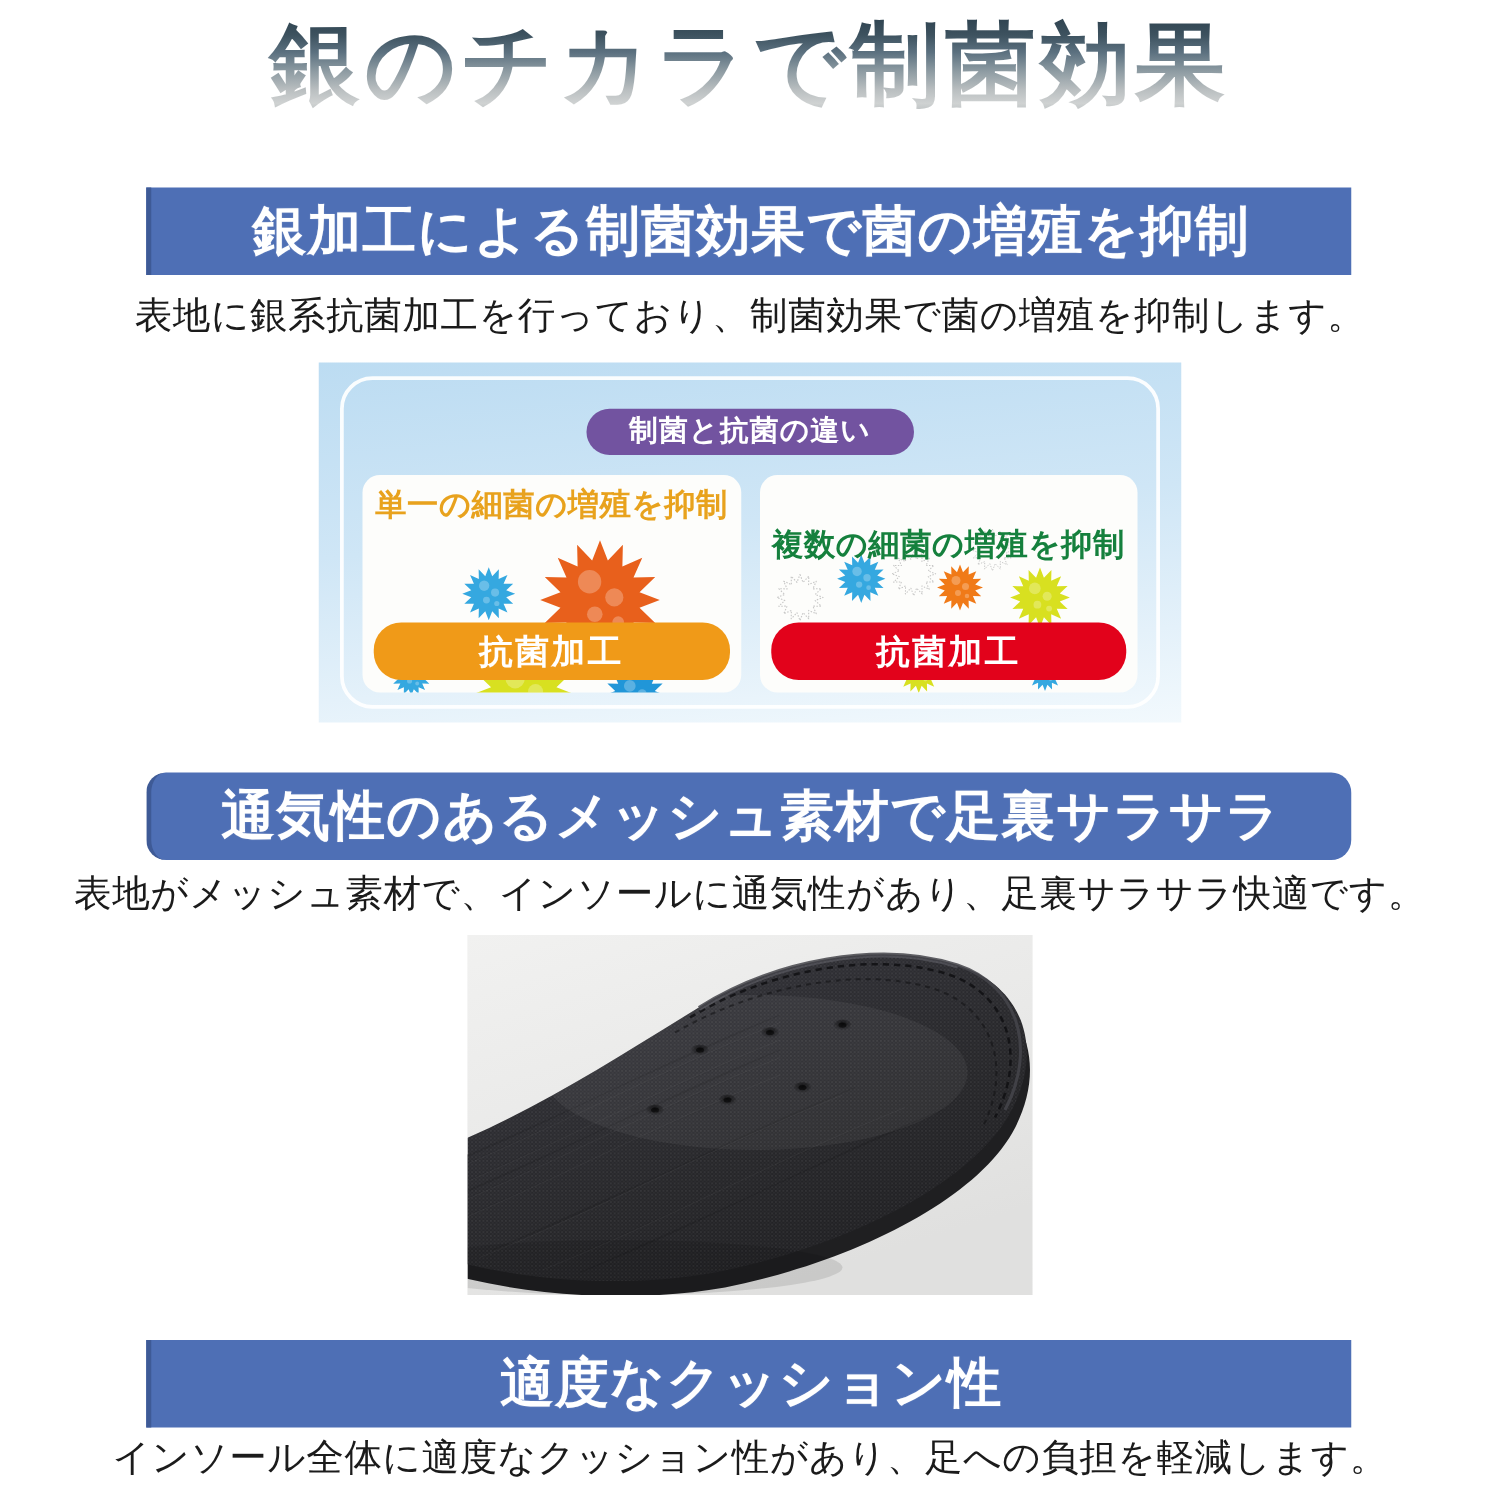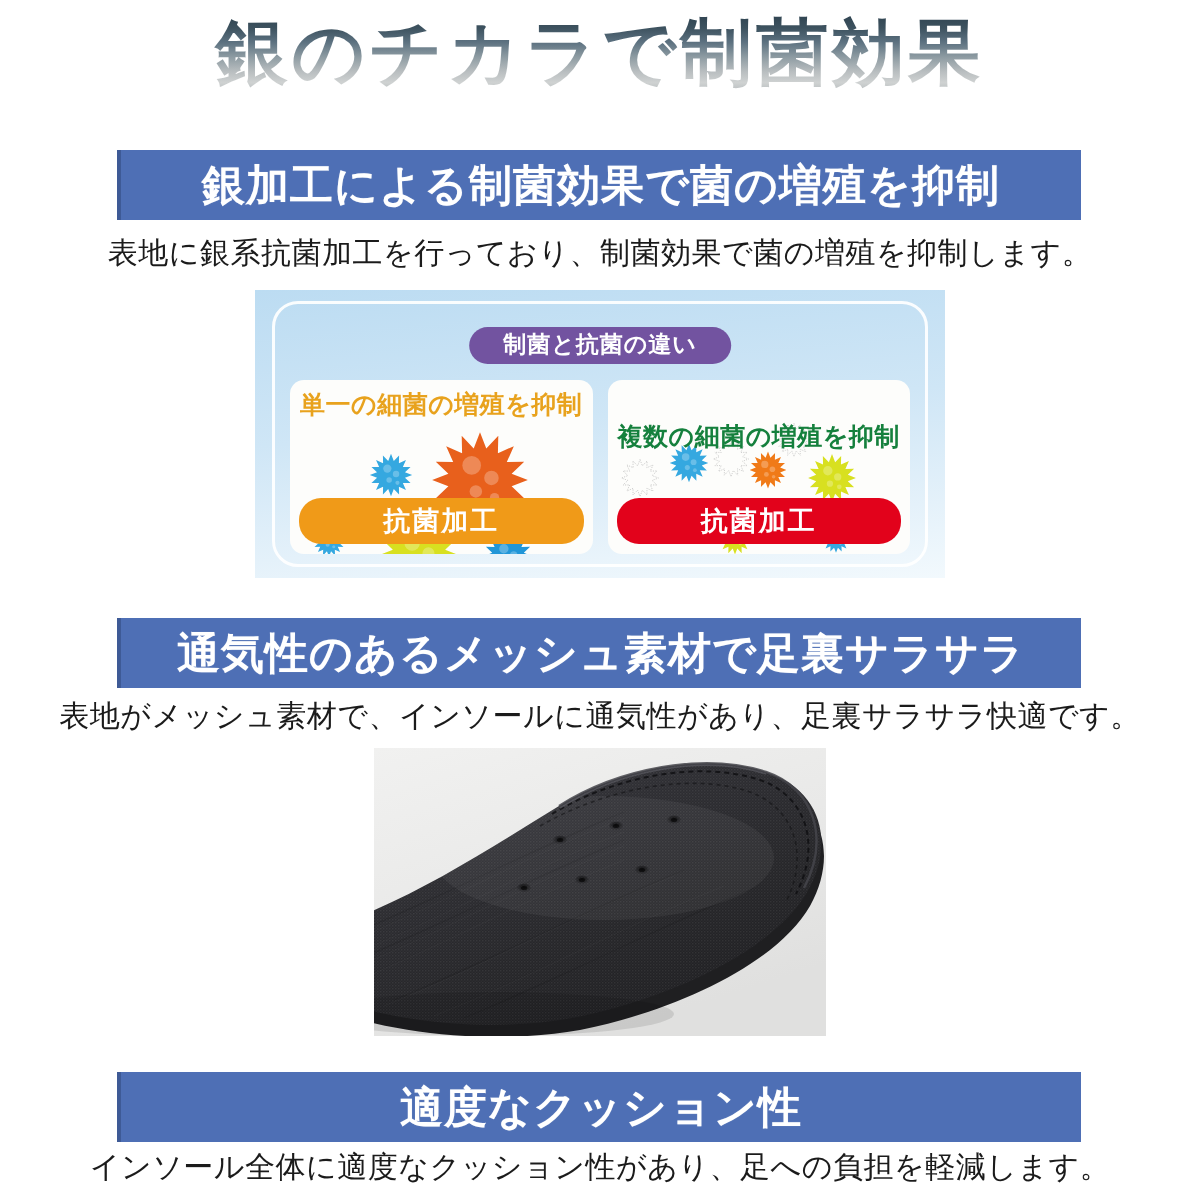--- a/index.html
+++ b/index.html
@@ -318,21 +318,21 @@
             <div class="germ" style="left: 158px; top: 78px;"><svg viewBox="0 0 100 100" width="38" height="38">
                 <path d="M50.00 4.00 L56.05 19.60 L67.60 7.50 L67.22 24.22 L82.53 17.47 L75.78 32.78 L92.50 32.40 L80.40 43.95 L96.00 50.00 L80.40 56.05 L92.50 67.60 L75.78 67.22 L82.53 82.53 L67.22 75.78 L67.60 92.50 L56.05 80.40 L50.00 96.00 L43.95 80.40 L32.40 92.50 L32.78 75.78 L17.47 82.53 L24.22 67.22 L7.50 67.60 L19.60 56.05 L4.00 50.00 L19.60 43.95 L7.50 32.40 L24.22 32.78 L17.47 17.47 L32.78 24.22 L32.40 7.50 L43.95 19.60 Z" stroke-linejoin="round" fill="none" stroke="#b9b9b9" stroke-width="2.2" stroke-dasharray="3 3" opacity="0.8"></path>
               </svg></div>
           </div>
         <div class="panel-footer red">抗菌加工</div>
       </div>
 
     </div>
   </div>
 
-  <div class="banner" style="top:618px;">
+  <div class="banner" style="top:618px;border-radius:16px;">
     <span class="banner-text">通気性のあるメッシュ素材で足裏サラサラ</span>
   </div>
 
   <div class="desc" style="top:701px;">表地がメッシュ素材で、インソールに通気性があり、足裏サラサラ快適です。</div>
 
   <div class="photo">
     <div class="insole-wrap">
       <svg class="insole-svg" viewBox="0 0 452 288" preserveAspectRatio="none">
         <defs>
           <linearGradient id="bgGrad" x1="0" y1="0" x2="0.5" y2="1">

